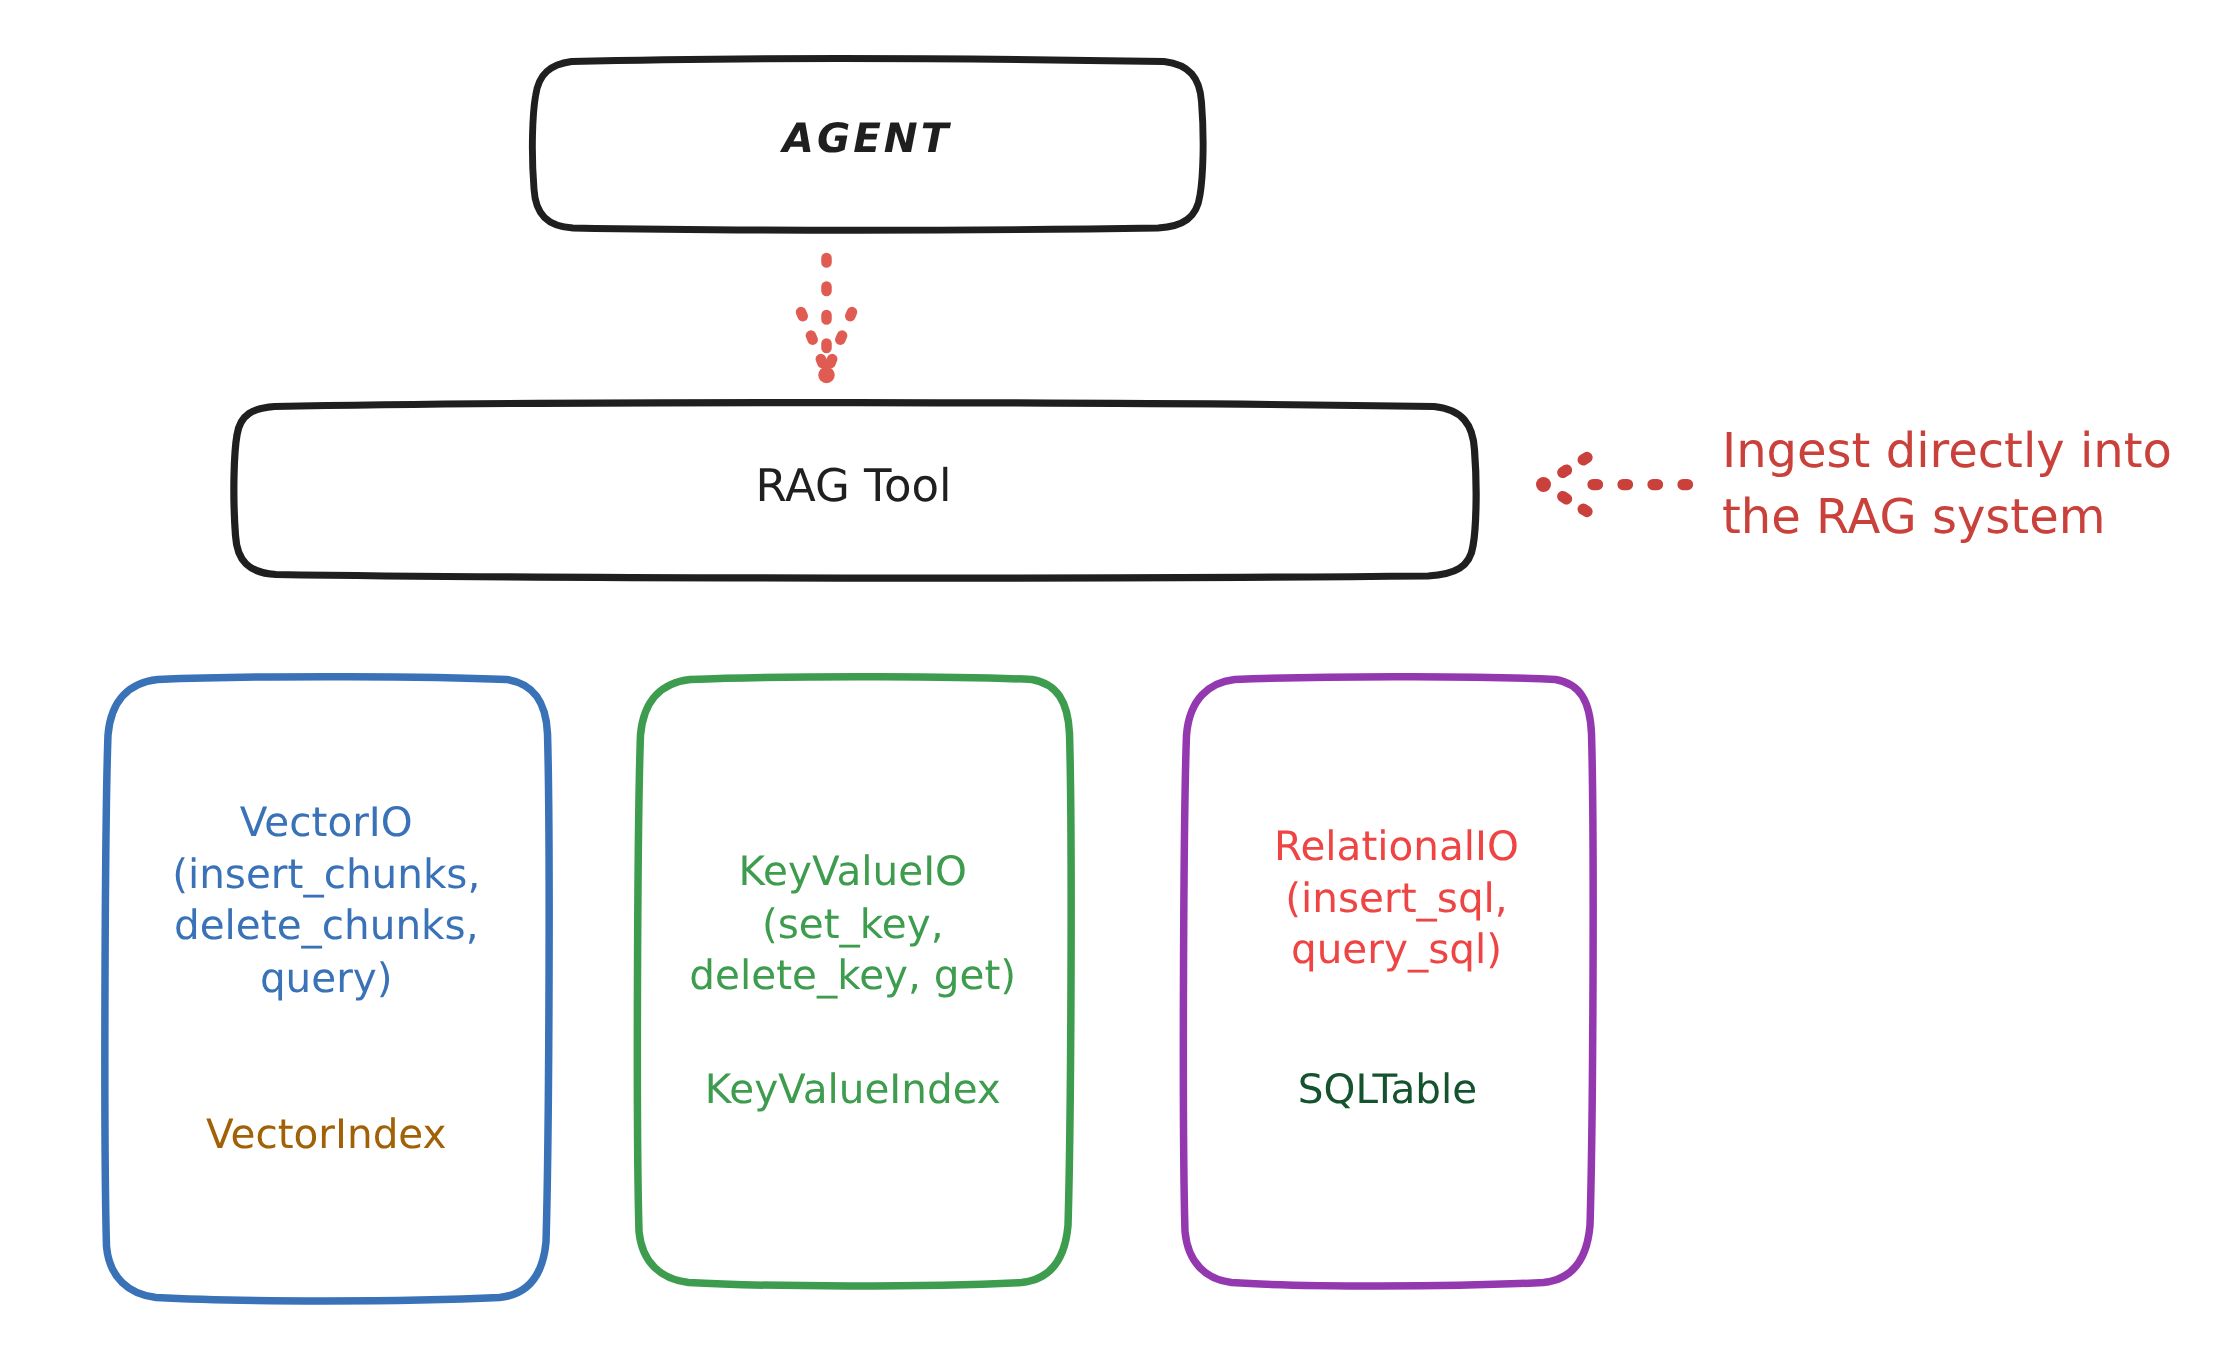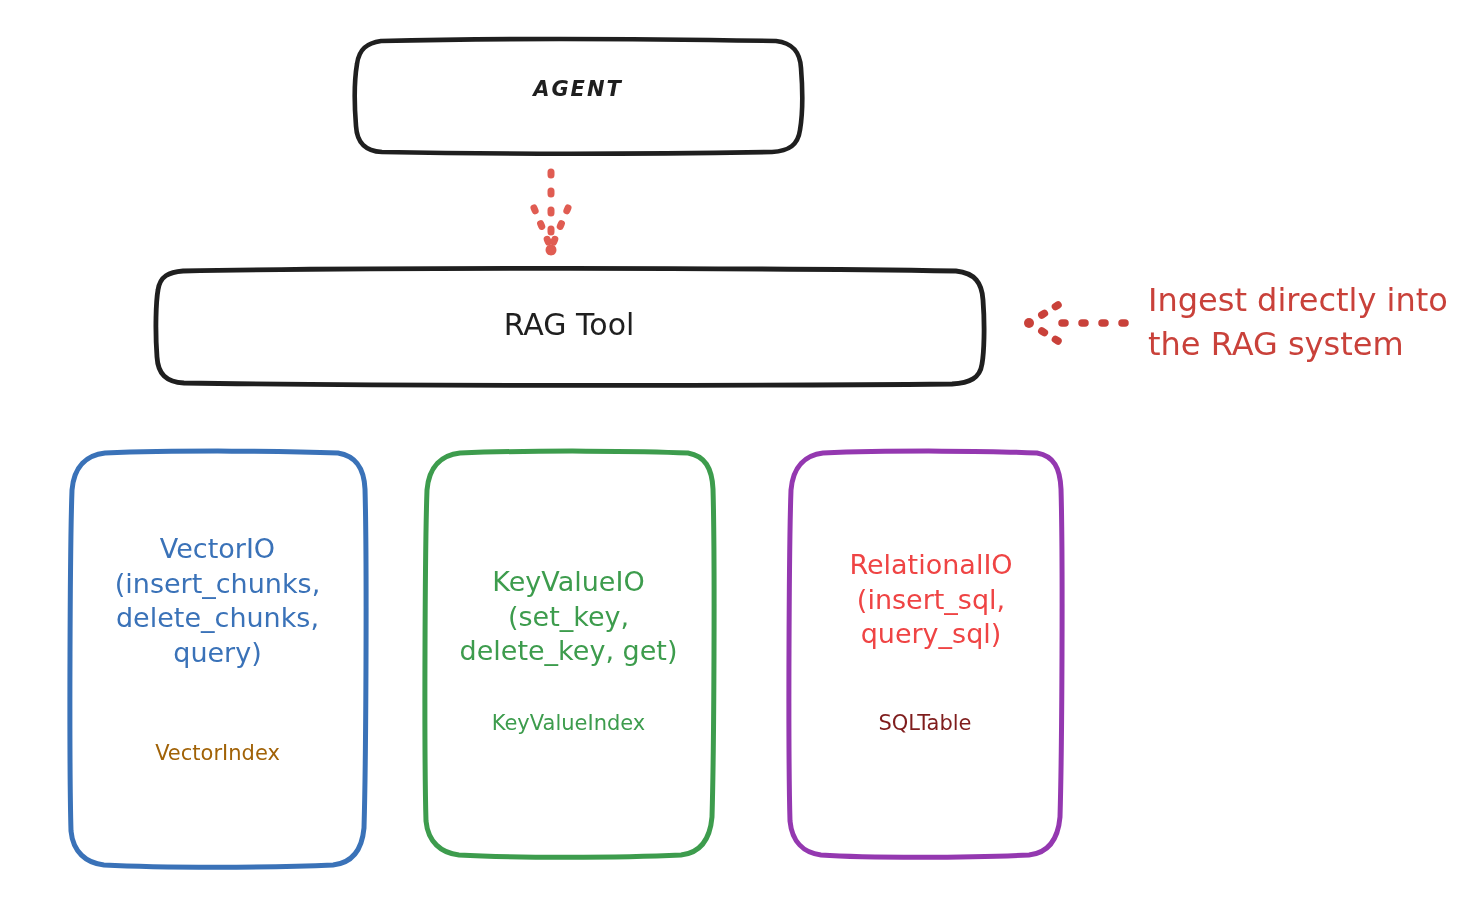--- a/index.html
+++ b/index.html
@@ -29,21 +29,21 @@
     text-align: center;
     line-height: 1.28;
     white-space: pre-line;
     user-select: none;
   }
   
   .agent-label {
     left: 356px;
     top: 76px;
     width: 444px;
-    font-size: 21px;
+    font-size: 27px;
     font-style: italic;
     font-weight: 700;
     letter-spacing: 2px;
     color: #1f1f1f;
     font-family: "DejaVu Sans", sans-serif;
   }
   
   .ragtool-label {
     left: 156px;
     top: 306px;
@@ -52,30 +52,30 @@
     color: #1f1f1f;
     font-family: "DejaVu Sans", sans-serif;
   }
   
   .leaf-title {
     font-size: 27px;
     font-weight: 500;
     font-family: "DejaVu Sans", sans-serif;
   }
   .leaf-sub {
-    font-size: 21px;
+    font-size: 27px;
     font-weight: 500;
     font-family: "DejaVu Sans", sans-serif;
   }
   .vector-title { left: 70px;  top: 532px; width: 295px; color: #3a72b8; }
   .vector-sub   { left: 70px;  top: 740px; width: 295px; color: #a16207; }
   .kv-title     { left: 425px; top: 548px; width: 287px; color: #3d9c4d; margin-top: 17px; }
   .kv-sub       { left: 425px; top: 710px; width: 287px; color: #3d9c4d; }
   .rel-title    { left: 796px; top: 548px; width: 270px; color: #ef4444; }
-  .rel-sub      { left: 790px; top: 710px; width: 270px; color: #7f1d1d; }
+  .rel-sub      { left: 790px; top: 710px; width: 270px; color: #14532d; }
 
   .annotation {
     position: absolute;
     left: 1148px;
     top: 278px;
     width: 330px;
     font-size: 32px;
     line-height: 1.38;
     color: #c9413a;
     white-space: pre-line;

